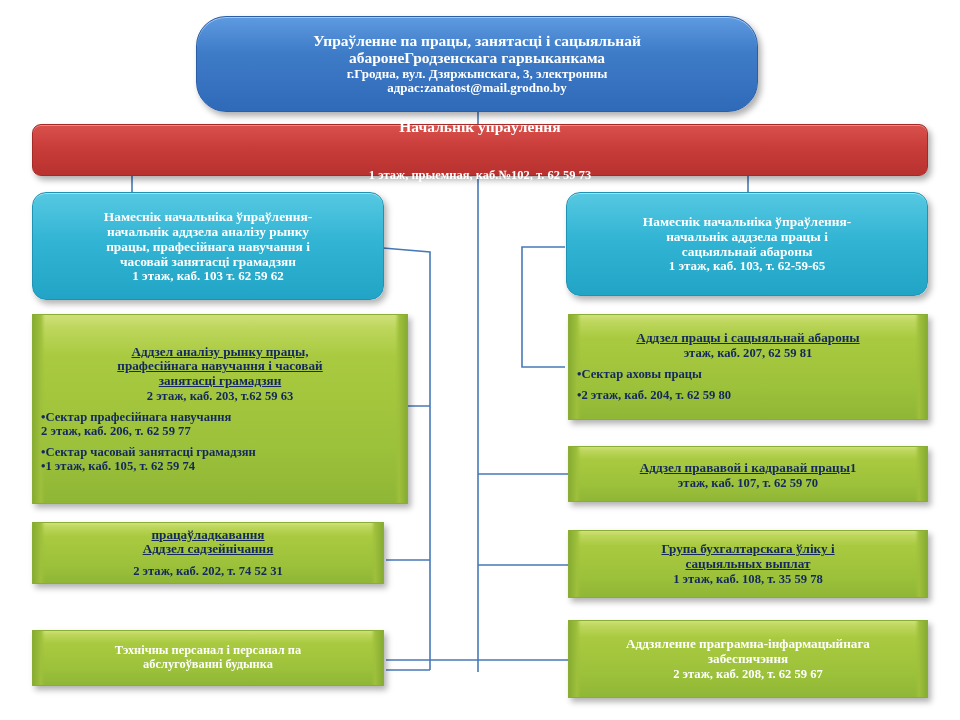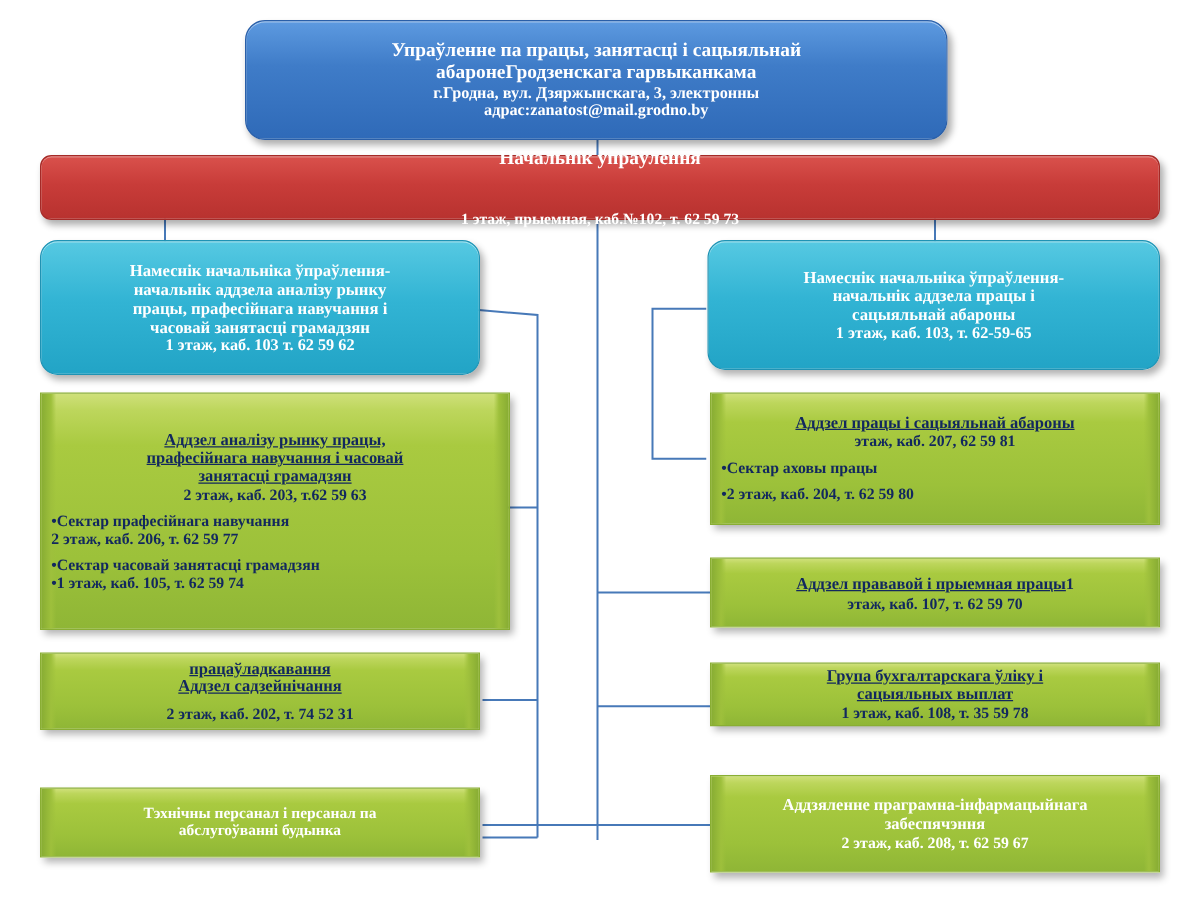--- a/index.html
+++ b/index.html
@@ -113,21 +113,21 @@
       <path d="M565,247 L522,247 L522,367 L565,367"></path>
 
       <path d="M478,474 L568,474"></path>
       <path d="M478,565 L568,565"></path>
       <path d="M478,660 L568,660"></path>
 
       <path d="M478,660 L386,660"></path>
     </g>
   </svg>
 
-  <div class="node blue" style="left:196px;top:16px;width:562px;height:96px;">
+  <div class="node blue" style="left:196px;top:16px;width:562px;height:96px;border-radius:30px;">
     <span class="ln t1">Упраўленне па працы, занятасці і сацыяльнай</span>
     <span class="ln t1">абаронеГродзенскага гарвыканкама</span>
     <span class="ln t2">г.Гродна, вул. Дзяржынскага, 3, электронны</span>
     <span class="ln t2">адрас:zanatost@mail.grodno.by</span>
   </div>
 
   <div class="node red" style="left:32px;top:124px;width:896px;height:52px;gap:26px;">
     <span class="ln t1">Начальнік упраўлення</span>
     <span class="ln t2">1 этаж, прыемная, каб.№102, т. 62 59 73</span>
   </div>
@@ -168,26 +168,26 @@
       <span class="ln sub">этаж, каб. 207, 62 59 81</span>
       <div class="sp"></div>
       <span class="ln bul">•Сектар аховы працы</span>
       <div class="sp"></div>
       <span class="ln bul">•2 этаж, каб. 204, т. 62 59 80</span>
     </div>
   </div>
 
   <div class="node green" style="left:568px;top:446px;width:360px;height:56px;">
     <div class="inner">
-      <span class="ln"><span class="hd">Аддзел прававой і прыемная працы</span><span class="sub">1</span></span>
+      <span class="ln"><span class="hd">Аддзел прававой і кадравай працы</span><span class="sub">1</span></span>
       <span class="ln sub">этаж, каб. 107, т. 62 59 70</span>
     </div>
   </div>
 
-  <div class="node green" style="left:568px;top:530px;width:360px;height:51px;">
+  <div class="node green" style="left:568px;top:530px;width:360px;height:68px;">
     <div class="inner">
       <span class="ln hd">Група бухгалтарскага ўліку і</span>
       <span class="ln hd">сацыяльных выплат</span>
       <span class="ln sub">1 этаж, каб. 108, т. 35 59 78</span>
     </div>
   </div>
 
   <div class="node green whitetxt" style="left:568px;top:620px;width:360px;height:78px;">
     <div class="inner">
       <span class="ln hd">Аддзяленне праграмна-інфармацыйнага</span>

